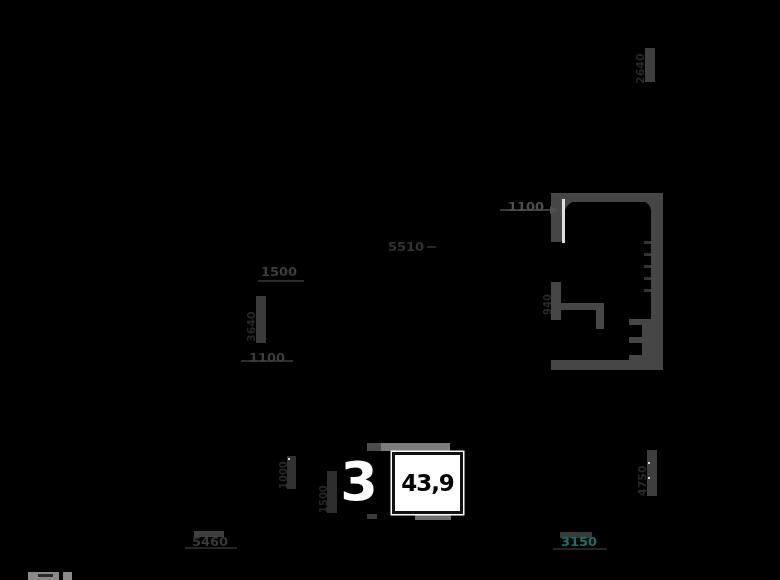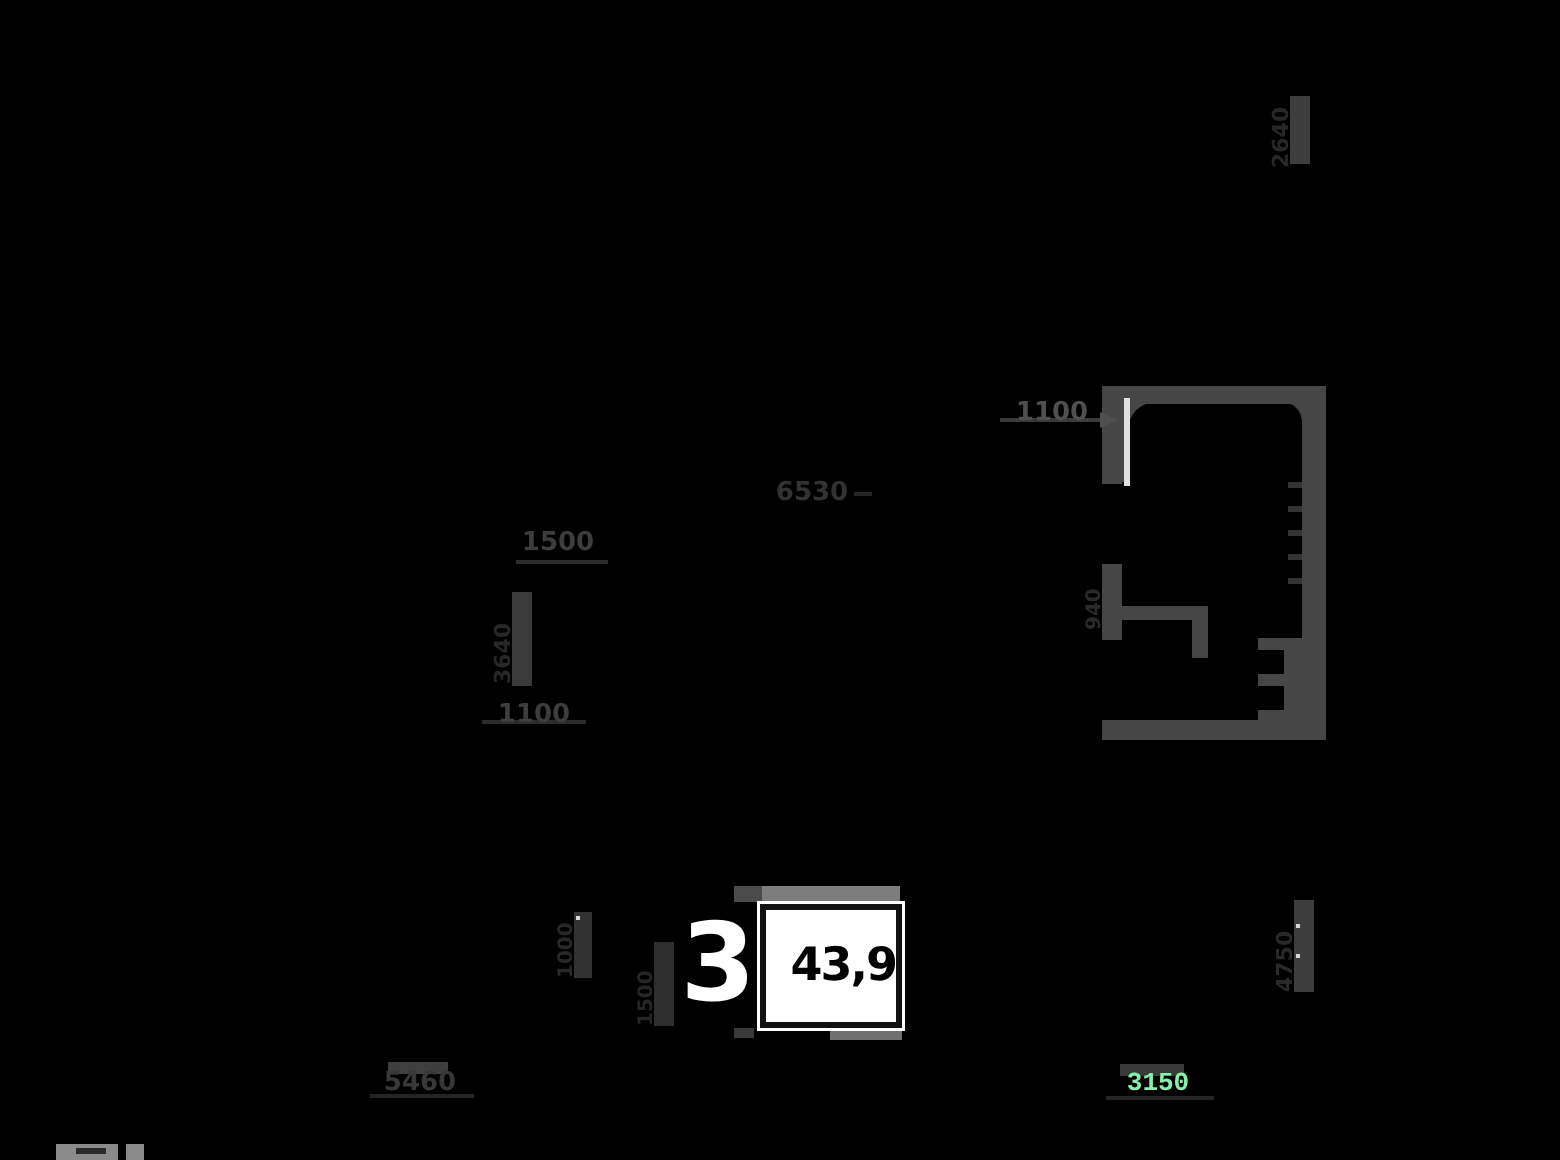--- a/index.html
+++ b/index.html
@@ -36,40 +36,40 @@
     border-left:9px solid #4f4f4f;border-top:4px solid transparent;border-bottom:4px solid transparent;}
   .d-1500{left:259px;top:264px;width:40px;font-size:13px;color:#3d3d3d;text-align:center;}
   .l-1500{left:258px;top:280px;width:46px;background:#2c2c2c;}
   .d-5510{left:386px;top:239px;width:40px;font-size:13px;color:#323232;text-align:center;}
   .l-5510{left:427px;top:246px;width:9px;background:#262626;}
   .d-left1100{left:244px;top:350px;width:46px;font-size:13px;color:#3d3d3d;text-align:center;}
   .l-left1100{left:241px;top:360px;width:52px;background:#2c2c2c;}
   .d-5460{left:190px;top:534px;width:40px;font-size:13px;color:#383838;text-align:center;}
   .b-5460{left:194px;top:531px;width:30px;height:6px;background:#3f3f3f;}
   .l-5460{left:185px;top:547px;width:52px;background:#242424;}
-  .d-3150{left:557px;top:534px;width:44px;font-size:13px;color:#86efac;text-align:center;font-family:Liberation Mono, monospace;}
+  .d-3150{left:557px;top:534px;width:44px;font-size:13px;color:#0f766e;text-align:center;}
   .b-3150{left:560px;top:532px;width:32px;height:6px;background:#3a3a3a;}
   .l-3150{left:553px;top:548px;width:54px;background:#242424;}
   .d-vtr{left:634px;top:44px;height:40px;font-size:11px;color:#272727;}
   .b-vtr{left:645px;top:48px;width:10px;height:34px;}
   .d-vleft{left:245px;top:299px;height:43px;font-size:11px;color:#272727;}
   .b-vleft{left:256px;top:296px;width:10px;height:47px;background:#3b3b3b;}
   .d-vroom{left:542px;top:287px;height:28px;font-size:10px;color:#2a2a2a;}
   .d-va{left:278px;top:456px;height:33px;font-size:10px;color:#282828;}
   .b-va{left:287px;top:456px;width:9px;height:33px;background:#323232;}
   .d-vb{left:318px;top:471px;height:42px;font-size:10px;color:#262626;}
   .b-vb{left:327px;top:471px;width:10px;height:42px;background:#2e2e2e;}
   .d-vright{left:636px;top:450px;height:46px;font-size:11px;color:#292929;}
   .b-vright{left:647px;top:450px;width:10px;height:46px;}
   
   .apt-number{position:absolute;left:338px;top:450px;width:42px;height:64px;
     color:#fff;font-size:54px;font-weight:700;line-height:64px;text-align:center;}
-  .info-box{position:absolute;left:380px;top:452px;width:71px;height:62px;box-sizing:border-box;
+  .info-box{position:absolute;left:392px;top:452px;width:71px;height:62px;box-sizing:border-box;
     background:#fff;border:3px solid #111;box-shadow:0 0 0 1.5px #fff;
-    display:flex;flex-direction:column;align-items:flex-end;}
+    display:flex;flex-direction:column;}
   .info-row{flex:1;display:flex;align-items:center;justify-content:center;
     font-size:23px;font-weight:700;color:#000;letter-spacing:-1px;}
   .info-row.total{border-top:3px solid #111;}
   .bar{position:absolute;}
   .bar-above{left:375px;top:443px;width:75px;height:8px;background:#7d7d7d;}
   .bar-above-dark{left:367px;top:443px;width:14px;height:8px;background:#4b4b4b;}
   .bar-below{left:415px;top:514px;width:36px;height:6px;background:#707070;}
   .bar-below-dark{left:367px;top:514px;width:10px;height:5px;background:#3a3a3a;}
   
   .logo-a{left:28px;top:572px;width:31px;height:8px;background:#8a8a8a;}
@@ -100,21 +100,21 @@
   <div class="dash" style="top:277px;"></div>
   <div class="dash" style="top:289px;"></div>
 
   <div class="dline l-top1100"></div>
   <div class="dim d-top1100">1100</div>
   <div class="arrow-right"></div>
 
   <div class="dim d-1500">1500</div>
   <div class="dline l-1500"></div>
 
-  <div class="dim d-5510">6530</div>
+  <div class="dim d-5510">5510</div>
   <div class="dline l-5510"></div>
 
   <div class="dline l-left1100"></div>
   <div class="dim d-left1100">1100</div>
 
   <div class="bar b-5460"></div>
   <div class="dim d-5460">5460</div>
   <div class="dline l-5460"></div>
 
   <div class="bar b-3150"></div>

